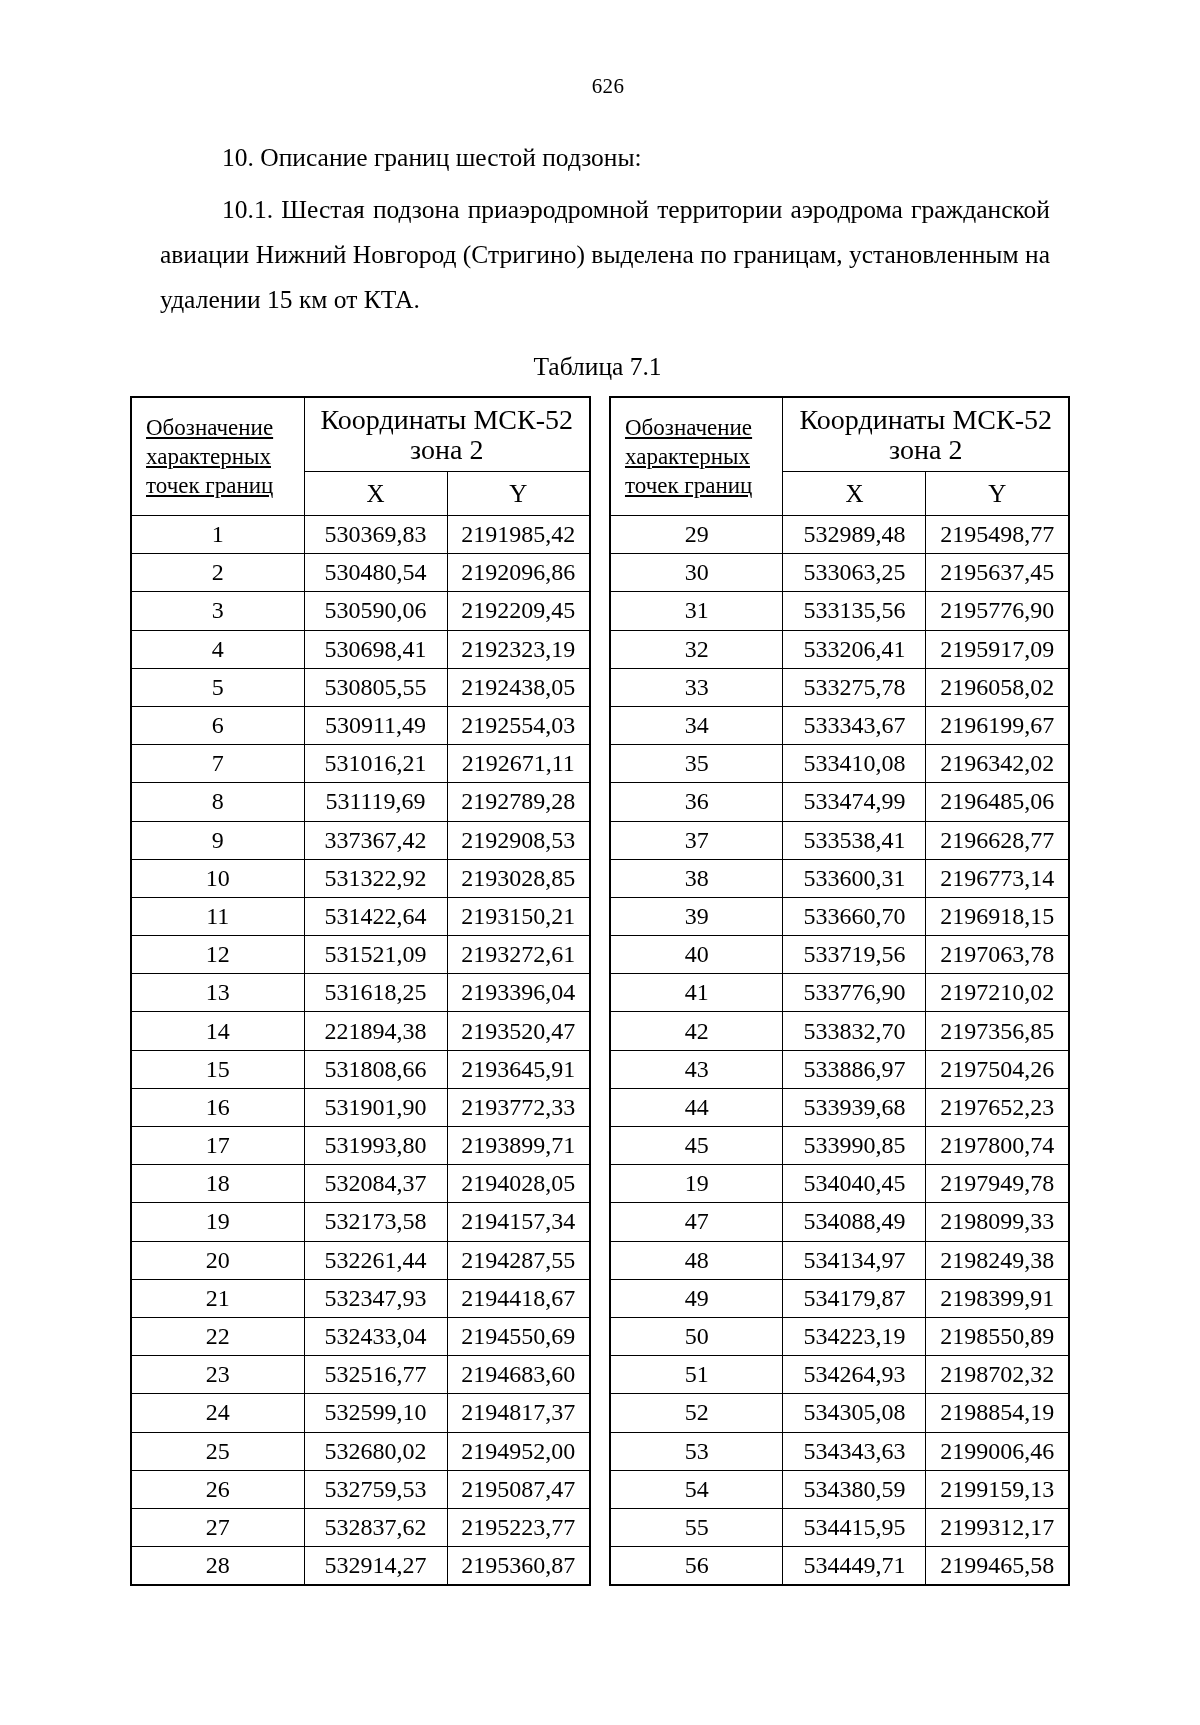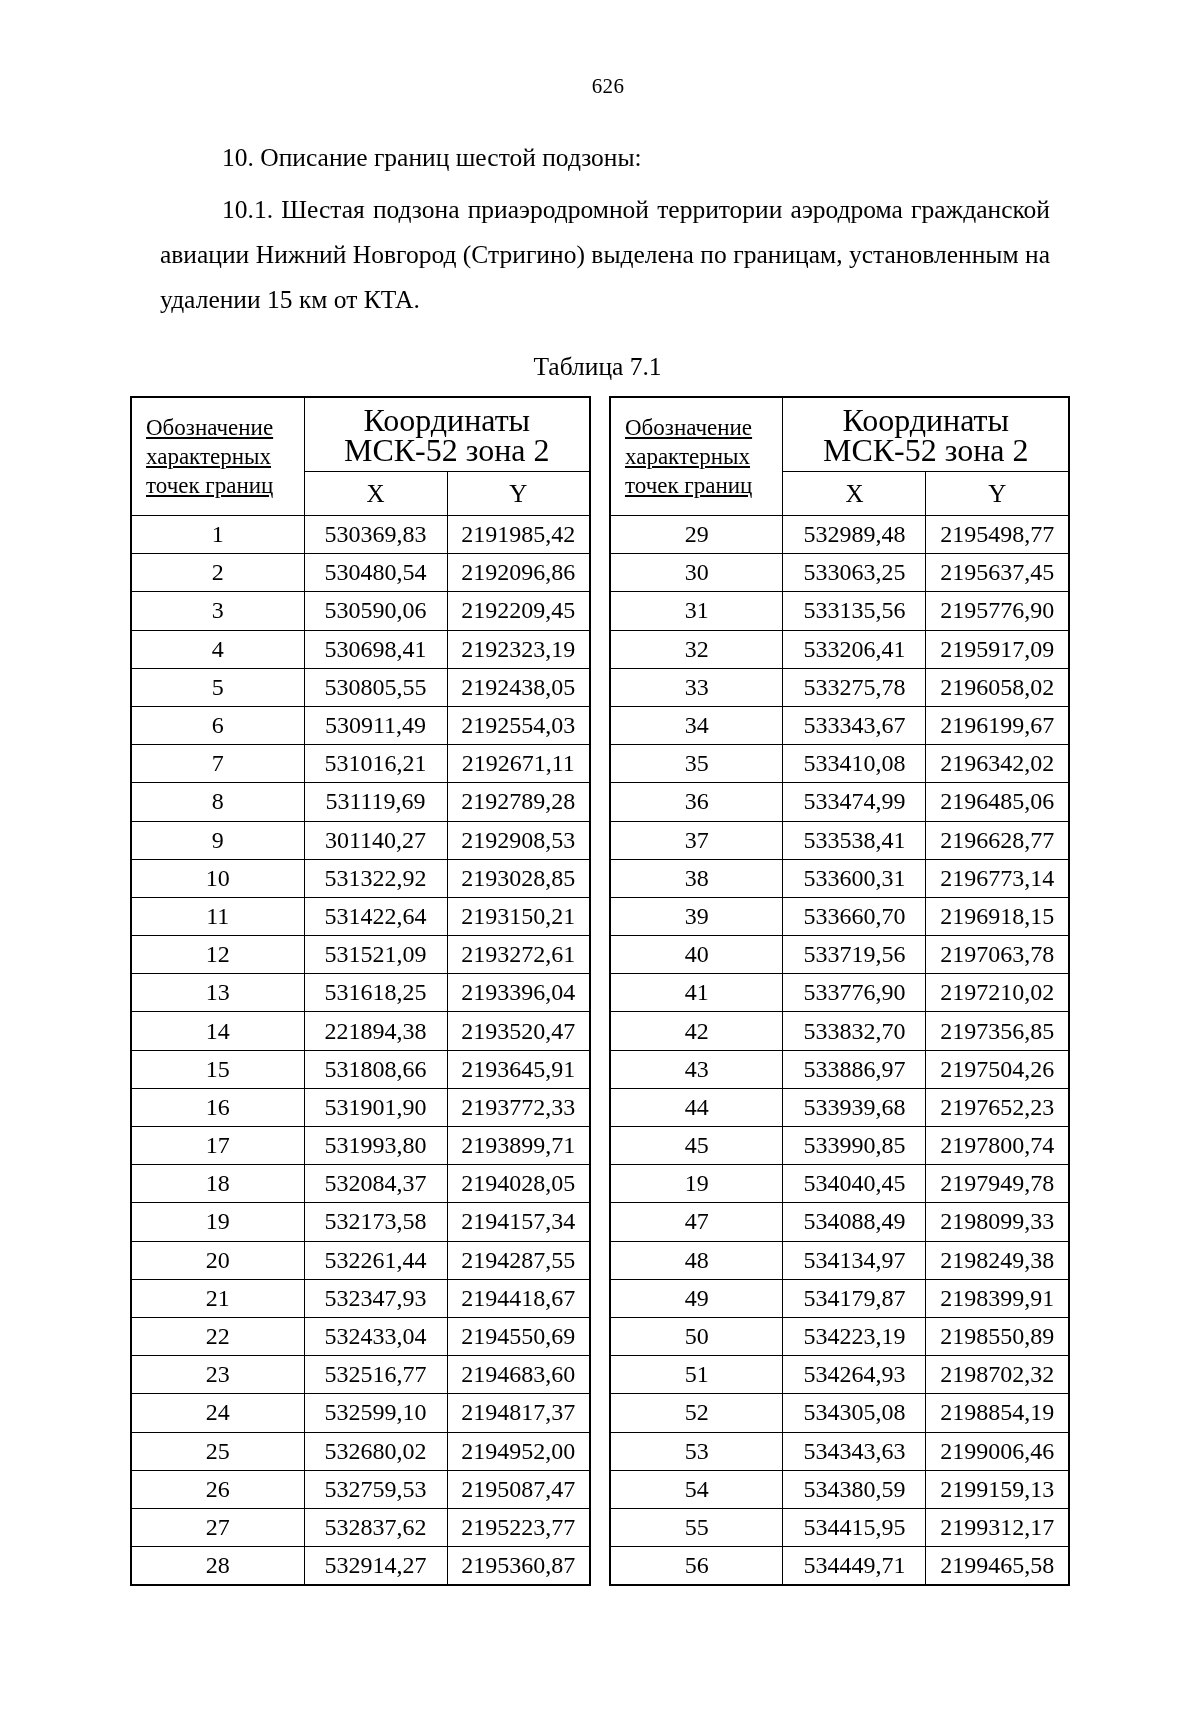--- a/index.html
+++ b/index.html
@@ -83,21 +83,21 @@
   table.coord th.desig {
     width: 173px;
     font-size: 23px;
     line-height: 29px;
     padding: 6px 4px 7px 4px;
     text-align: left;
     padding-left: 14px;
     text-decoration: underline;
   }
   table.coord th.coordhead {
-    font-size: 32px;
+    font-size: 28px;
     line-height: 30px;
     padding: 6px 2px 5px 2px;
     height: 62px;
   }
   table.coord th.xy {
     height: 43px;
     font-size: 25px;
   }
   table.coord td.num {
     height: 37.2px;
@@ -181,21 +181,21 @@
             <td class="val">531016,21</td>
             <td class="val">2192671,11</td>
           </tr>
           <tr>
             <td class="num">8</td>
             <td class="val">531119,69</td>
             <td class="val">2192789,28</td>
           </tr>
           <tr>
             <td class="num">9</td>
-            <td class="val">301140,27</td>
+            <td class="val">337367,42</td>
             <td class="val">2192908,53</td>
           </tr>
           <tr>
             <td class="num">10</td>
             <td class="val">531322,92</td>
             <td class="val">2193028,85</td>
           </tr>
           <tr>
             <td class="num">11</td>
             <td class="val">531422,64</td>

